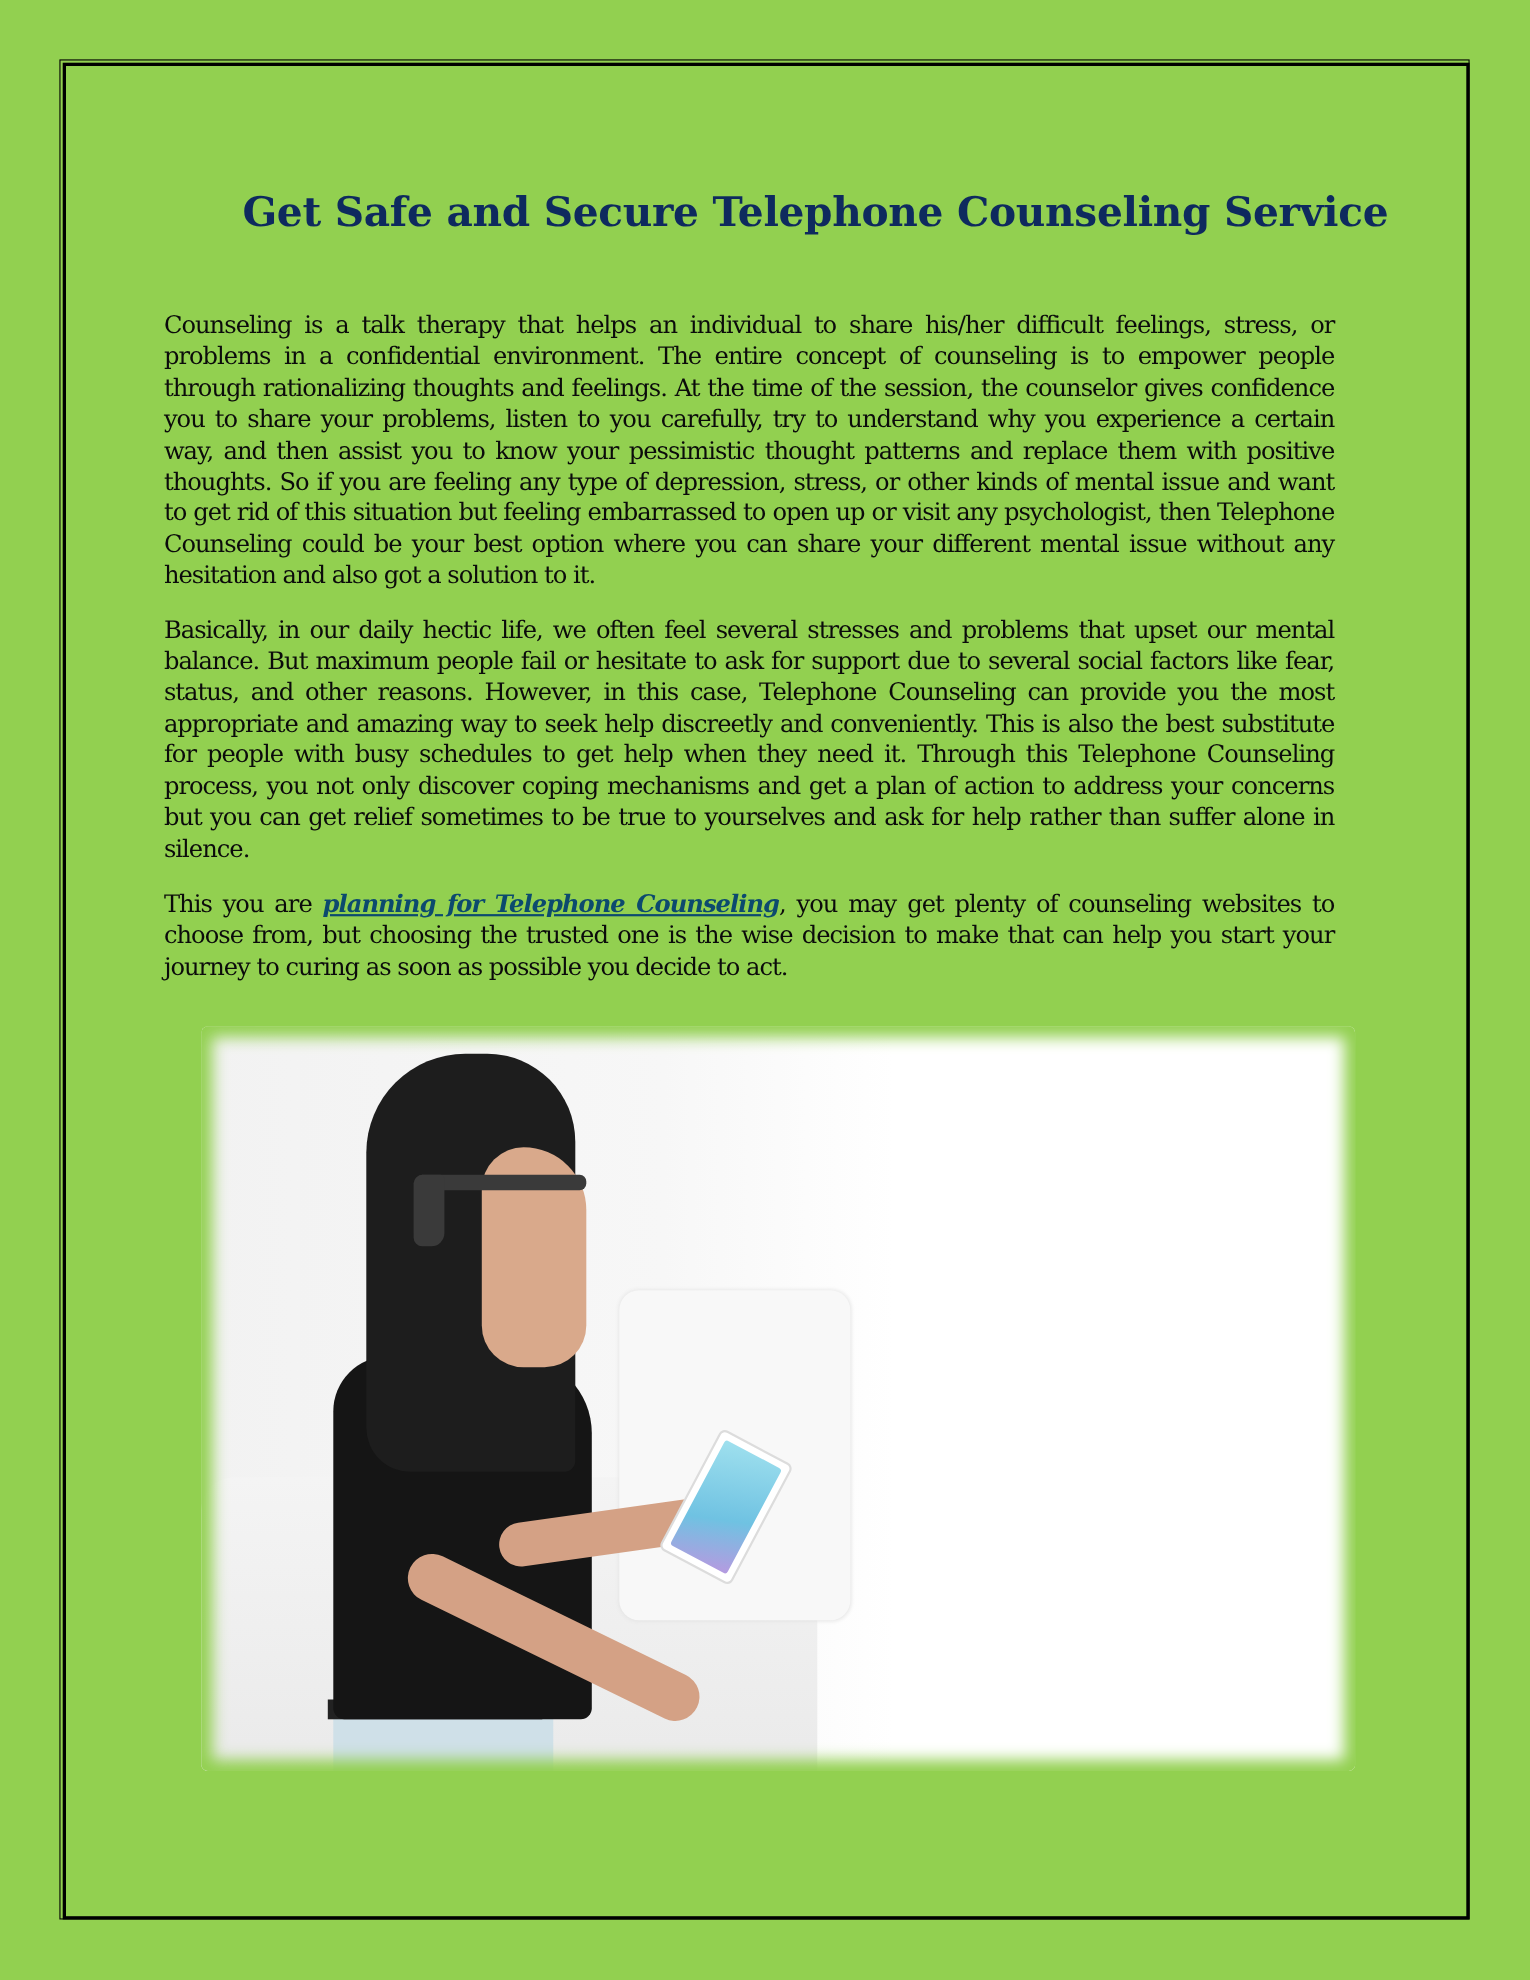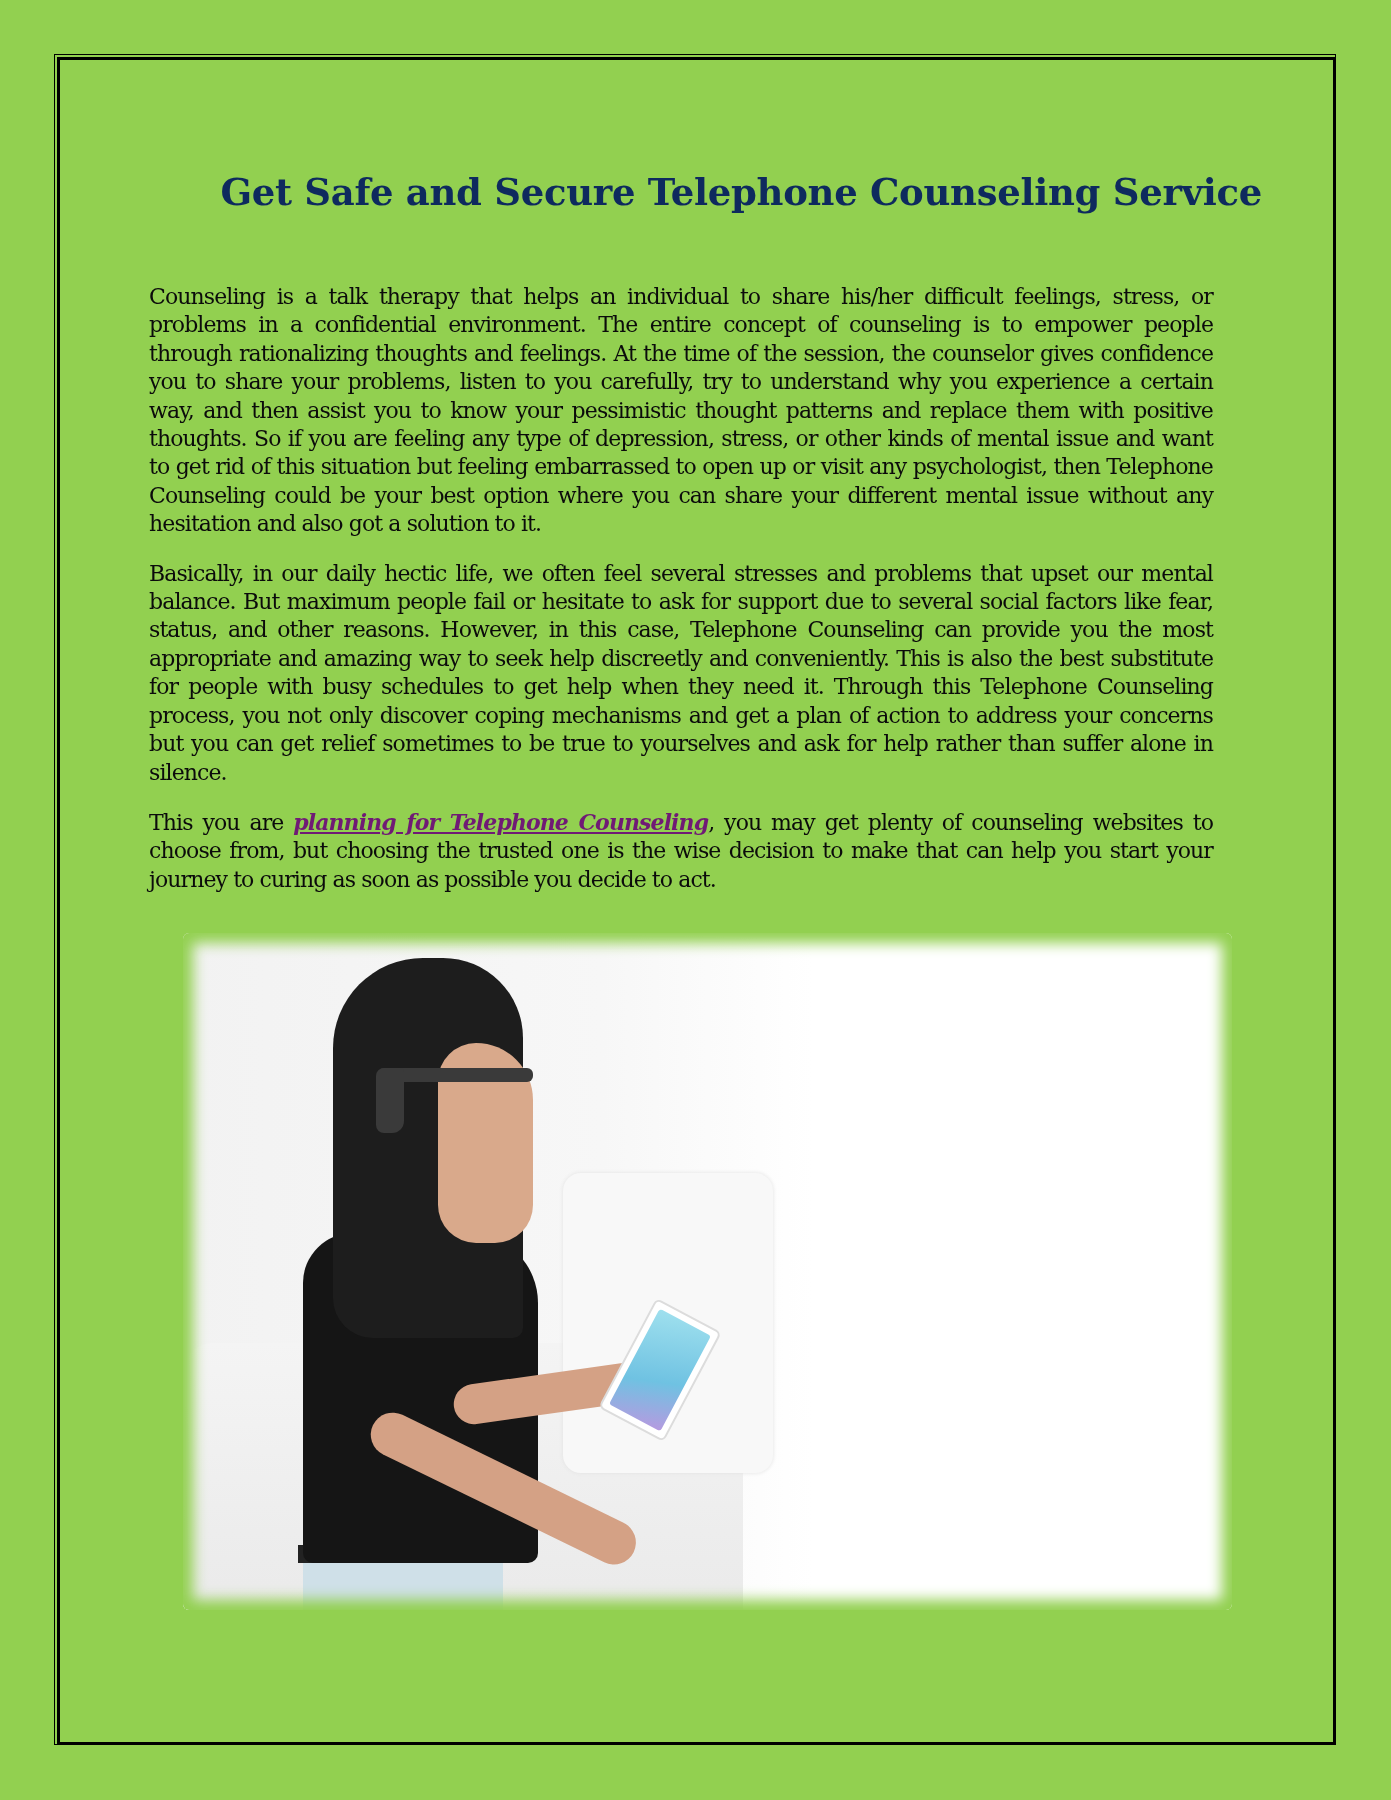--- a/index.html
+++ b/index.html
@@ -23,21 +23,21 @@
     font-size: 37px; letter-spacing: -0.3px; color: #0E2A5E;
     white-space: nowrap;
   }
   .body-text {
     position: absolute; left: 149px; top: 283px; width: 1064px;
     font-family: "DejaVu Serif", serif; font-size: 22px; line-height: 28.4px;
     color: #0b0b0b; letter-spacing: -0.9px; word-spacing: 0px;
   }
   .body-text p { margin: 0 0 21px 0; text-align: justify; }
   .link {
-    color: #701a75; font-weight: bold; font-style: italic;
+    color: #0c4a6e; font-weight: bold; font-style: italic;
     text-decoration: underline; cursor: pointer;
   }
   .photo-wrap {
     position: absolute; left: 183px; top: 933px; width: 1049px; height: 677px;
     overflow: hidden; border-radius: 6px;
   }
   .photo-fade {
     position: absolute; inset: 0; pointer-events: none;
     box-shadow: inset 0 0 14px 10px #92D050;
   }

